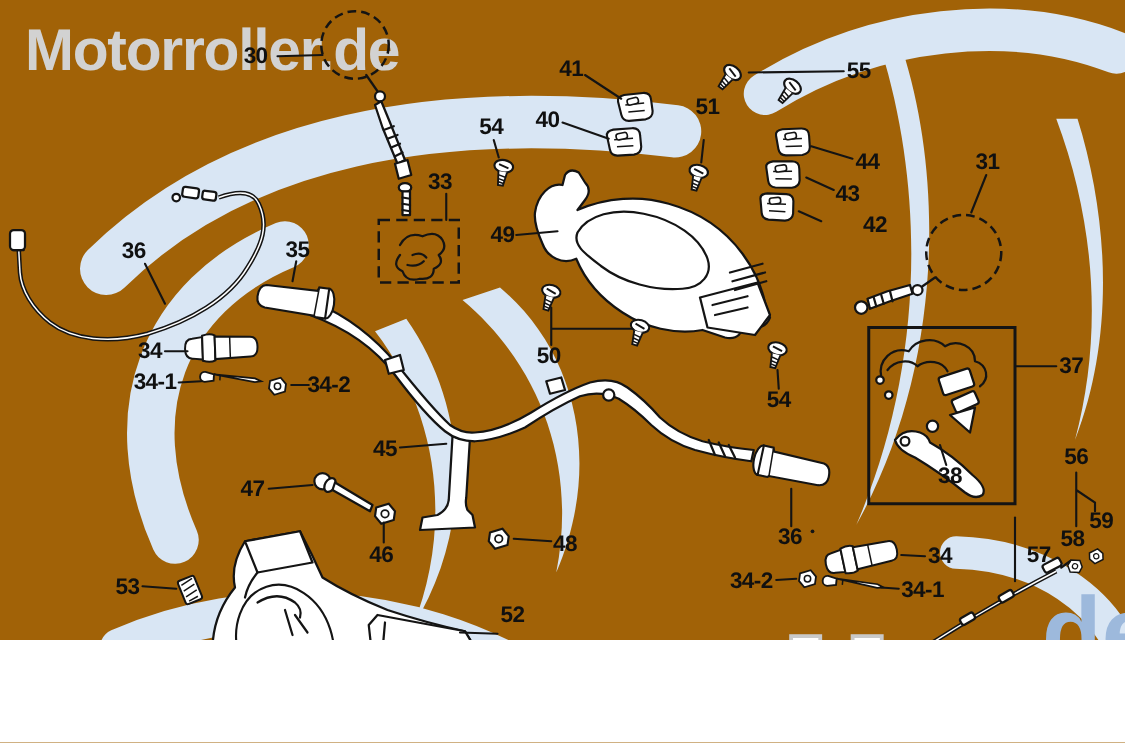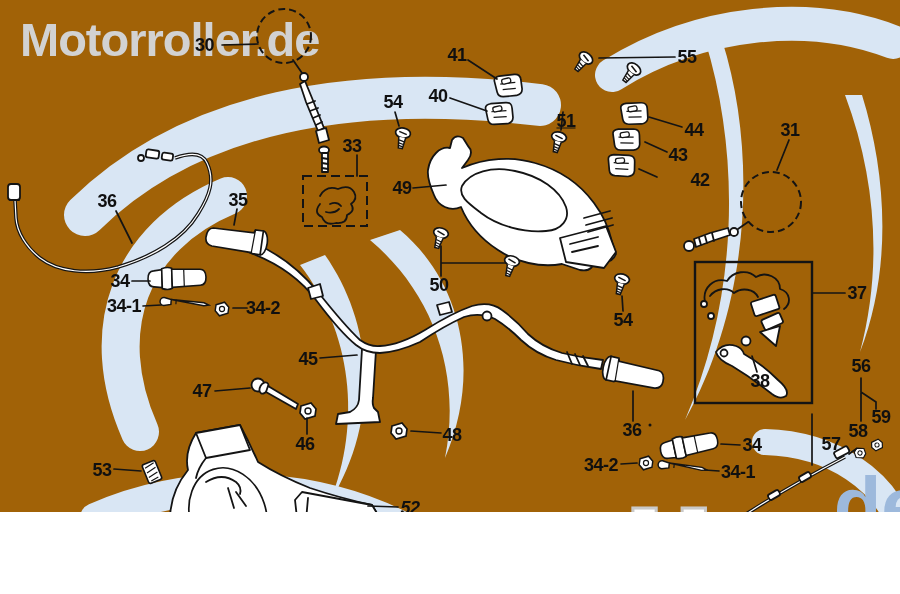--- a/index.html
+++ b/index.html
@@ -256,21 +256,21 @@
       <path d="M426,571 L408,569"></path>
     </g>
   </svg>
 
   <div id="labels">
       <div class="plabel" style="left: 199px; top: 45px; padding-left: 11px;">30</div>
       <div class="plabel" style="left: 457px; top: 55px;">41</div>
       <div class="plabel" style="left: 687px; top: 57px;">55</div>
       <div class="plabel" style="left: 438px; top: 96px;">40</div>
       <div class="plabel" style="left: 393px; top: 102px;">54</div>
-      <div class="plabel" style="left: 566px; top: 121px; text-decoration: underline;">51</div>
+      <div class="plabel" style="left: 566px; top: 86px;">51</div>
       <div class="plabel" style="left: 694px; top: 130px;">44</div>
       <div class="plabel" style="left: 790px; top: 130px;">31</div>
       <div class="plabel" style="left: 678px; top: 155px;">43</div>
       <div class="plabel" style="left: 352px; top: 146px;">33</div>
       <div class="plabel" style="left: 668px; top: 180px; margin-left: 32px;">42</div>
       <div class="plabel" style="left: 402px; top: 188px;">49</div>
       <div class="plabel" style="left: 107px; top: 201px;">36</div>
       <div class="plabel" style="left: 238px; top: 200px;">35</div>
       <div class="plabel" style="left: 120px; top: 281px;">34</div>
       <div class="plabel" style="left: 124px; top: 306px;">34-1</div>
@@ -285,16 +285,16 @@
       <div class="plabel" style="left: 881px; top: 417px;">59</div>
       <div class="plabel" style="left: 632px; top: 430px;">36</div>
       <div class="plabel" style="left: 858px; top: 431px;">58</div>
       <div class="plabel" style="left: 831px; top: 444px;">57</div>
       <div class="plabel" style="left: 452px; top: 435px;">48</div>
       <div class="plabel" style="left: 305px; top: 444px;">46</div>
       <div class="plabel" style="left: 752px; top: 445px;">34</div>
       <div class="plabel" style="left: 601px; top: 465px;">34-2</div>
       <div class="plabel" style="left: 738px; top: 472px;">34-1</div>
       <div class="plabel" style="left: 102px; top: 470px;">53</div>
-      <div class="plabel" style="left: 410px; top: 508px; font-style: italic;">52</div>
+      <div class="plabel" style="left: 410px; top: 492px;">52</div>
       <div class="plabel" style="left: 438px; top: 572px;">53</div>
     </div>
 </div>
 
 </body></html>

